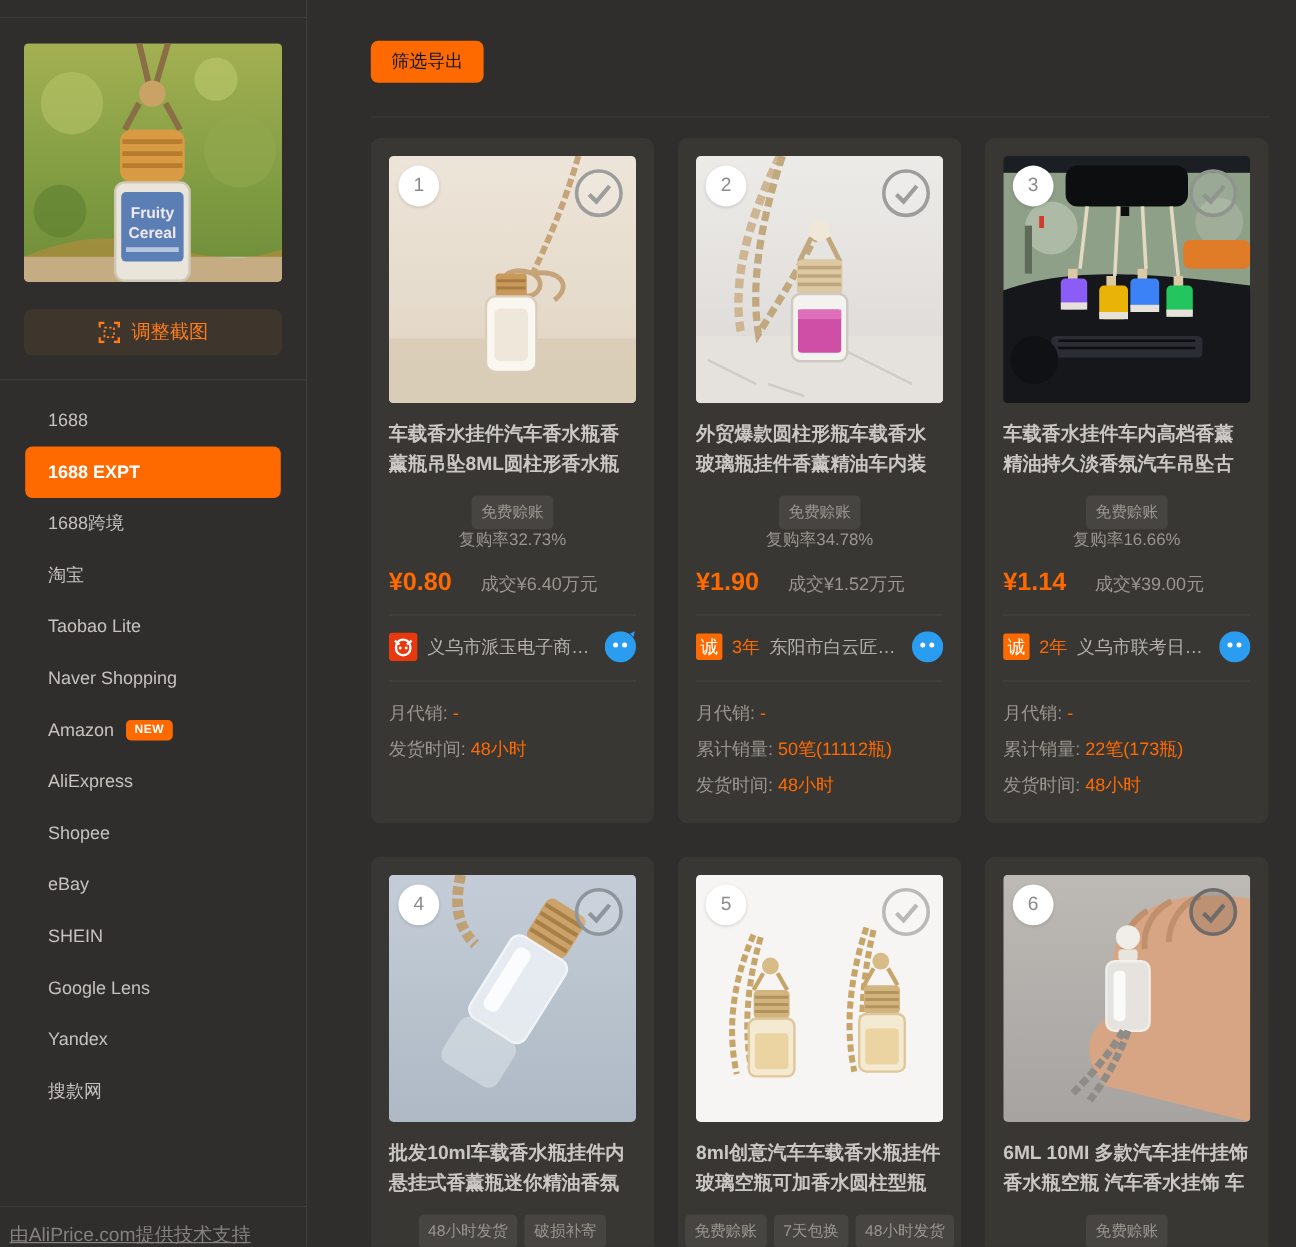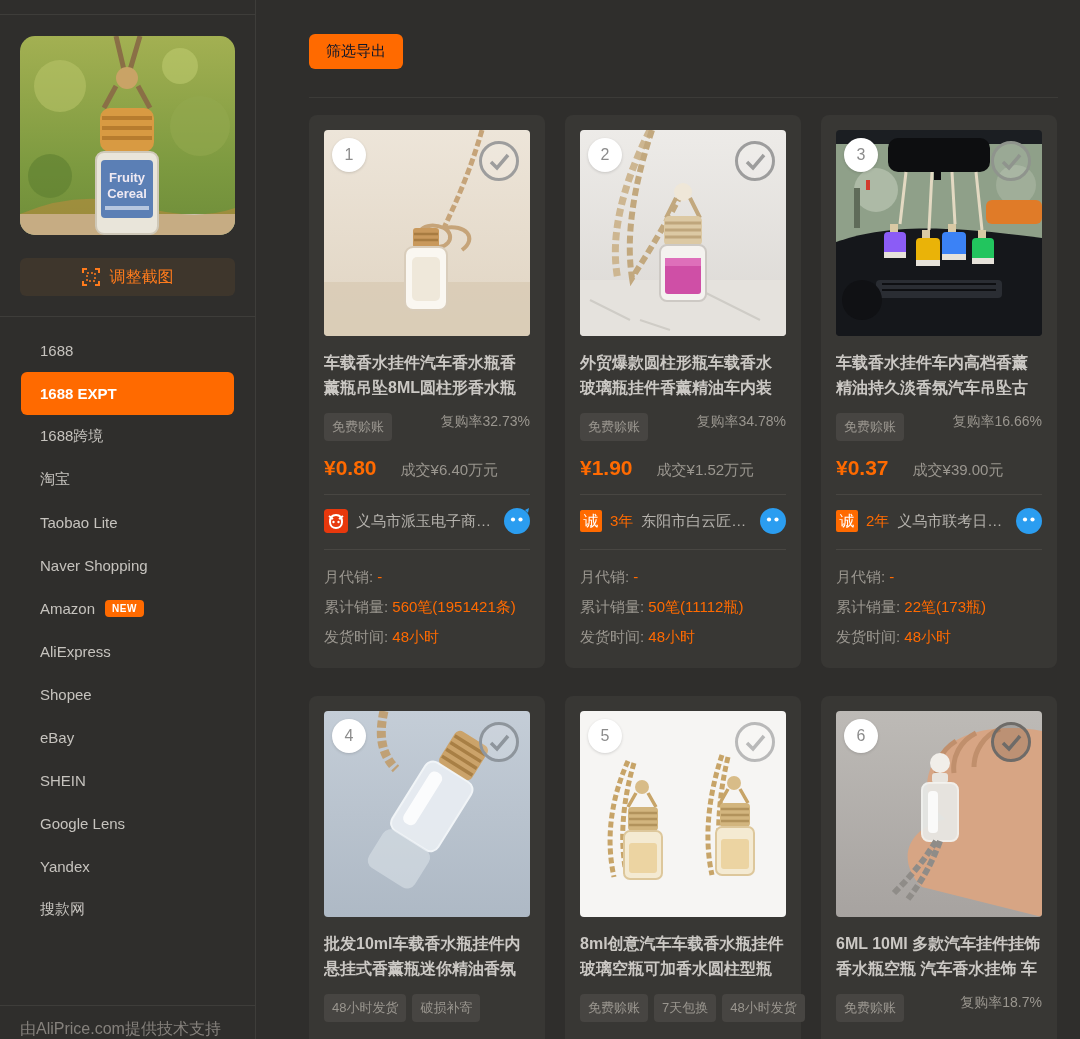--- a/index.html
+++ b/index.html
@@ -7,21 +7,21 @@
   body {
     background:#2f2e2c;
     font-family:"Liberation Sans","DejaVu Sans",sans-serif;
     color:#c6c3be;
   }
   .app { display:flex; width:1080px; height:1039px; }
 
   
   .sidebar { width:256px; flex:none; position:relative; border-right:1px solid #3e3d3a; height:1039px; }
   .sb-top-divider { height:1px; background:#3e3d3a; margin-top:14px; }
-  .query-image { width:215px; height:199px; margin:21px 20px 0 20px; border-radius:15px; overflow:hidden; }
+  .query-image { width:215px; height:199px; margin:21px 20px 0 20px; border-radius:4px; overflow:hidden; }
   .query-image svg { display:block; }
   .adjust-btn {
     display:flex; align-items:center; justify-content:center; gap:10px;
     width:215px; height:38px; margin:23px 20px 0 20px;
     background:#3e362c; border:none; border-radius:6px;
     color:#ff7b1c; font-size:16px; cursor:pointer;
     font-family:Liberation Sans, sans-serif;
   }
   .sb-divider { height:1px; background:#3e3d3a; margin-top:20px; }
   .menu { padding-top:12px; }
@@ -29,22 +29,22 @@
     height:43px; margin:0 21px; padding:0 19px; border-radius:6px;
     display:flex; align-items:center; font-size:15px; color:#c6c3be; cursor:pointer;
   }
   .menu-item.selected { background:#ff6a00; color:#ffffff; font-weight:bold; }
   .new-badge {
     margin-left:10px; background:#ff6a00; color:#fff; font-size:10px; font-weight:bold;
     padding:3px 7px; border-radius:4px; letter-spacing:.5px;
   }
   .sb-footer {
     position:absolute; left:0; right:0; top:1005px;
-    border-top:1px solid #3e3d3a; padding:13px 20px 0 20px;
-    color:#85817c; font-size:16px; white-space:nowrap;
+    border-top:1px solid #3e3d3a; padding:13px 20px 0 8px;
+    color:#85817c; font-size:16px; white-space:nowrap;text-decoration:underline;
   }
 
   
   .main { flex:1; padding:34px 22px 0 53px; }
   .filter-btn {
     background:#ff6a00; color:#0f172a; border:none; border-radius:6px;
     font-size:15px; padding:0 17px; height:35px; cursor:pointer; font-family:inherit;
   }
   .toolbar-divider { height:1px; background:#3c3b38; margin-top:28px; }
 
@@ -65,21 +65,21 @@
     display:flex; align-items:center; justify-content:center;
     box-shadow:0 1px 3px rgba(0,0,0,.15);
   }
   .check-btn {
     position:absolute; top:10px; right:10px; width:42px; height:42px; cursor:pointer;
   }
   .title {
     margin-top:14px; font-size:16px; line-height:25px; height:50px; overflow:hidden;
     color:#cbc8c4; font-weight:600; cursor:pointer;
   }
-  .meta-row { margin-top:13px; display:flex; align-items:flex-start; justify-content:space-between; }
+  .meta-row { margin-top:13px; display:flex; align-items:center; justify-content:space-between;flex-direction:column; }
   .tags { display:flex; gap:6px; }
   .tag { background:#474542; color:#9a968f; font-size:13px; padding:5px 8px; border-radius:4px; white-space:nowrap; }
   .rate { color:#9a968f; font-size:14px; white-space:nowrap; }
   .price-row { margin-top:15px; display:flex; align-items:baseline; gap:24px; }
   .price { color:#ff6a00; font-size:21px; font-weight:bold; }
   .deal { color:#9a968f; font-size:15px; }
   .c-divider { height:1px; background:#484642; margin:14px 0 12px 0; }
   .seller-row { display:flex; align-items:center; gap:8px; height:28px; cursor:pointer; }
   .logo-1688 { width:24px; height:24px; flex:none; border-radius:3px; }
   .cheng-badge {
@@ -244,21 +244,20 @@
           <svg class="chat-icon" viewBox="0 0 26 26">
             <circle cx="13" cy="13" r="13" fill="#2b9df0"></circle>
             <path d="M21 2 l4 -2 l-1 5 z" fill="#2b9df0"></path>
             <circle cx="9" cy="11.5" r="2.1" fill="#fff"></circle>
               <circle cx="16.5" cy="11.5" r="2.1" fill="#fff"></circle>
           </svg>
         </div>
         <div class="c-divider"></div>
         <div class="stats">
           <div class="stat"><span class="stat-label">月代销:</span> <span class="stat-value">-</span></div>
-          <div class="stat"><span class="stat-label">累计销量:</span> <span class="stat-value">560笔(1951421条)</span></div>
           <div class="stat"><span class="stat-label">发货时间:</span> <span class="stat-value">48小时</span></div>
         </div>
       </article>
 
       <article class="card">
         <div class="thumb">
           <svg width="206" height="206" viewBox="0 0 206 206">
             <defs>
                 <linearGradient id="p2" x1="0" y1="0" x2="0" y2="1">
                   <stop offset="0" stop-color="#edebe8"></stop>
@@ -355,21 +354,21 @@
         </div>
         <h3 class="title">车载香水挂件车内高档香薰精油持久淡香氛汽车吊坠古龙男女...</h3>
         <div class="meta-row">
           <div class="tags">
             <span class="tag">免费赊账</span>
 
           </div>
           <span class="rate">复购率16.66%</span>
         </div>
         <div class="price-row">
-          <span class="price">¥0.37</span>
+          <span class="price">¥1.14</span>
           <span class="deal">成交¥39.00元</span>
         </div>
         <div class="c-divider"></div>
         <div class="seller-row">
           <span class="cheng-badge">诚</span>
           <span class="years">2年</span>
           <span class="seller-name">义乌市联考日用品有...</span>
           <svg class="chat-icon" viewBox="0 0 26 26">
             <circle cx="13" cy="13" r="13" fill="#2b9df0"></circle>
             <circle cx="9" cy="11.5" r="2.1" fill="#fff"></circle>

